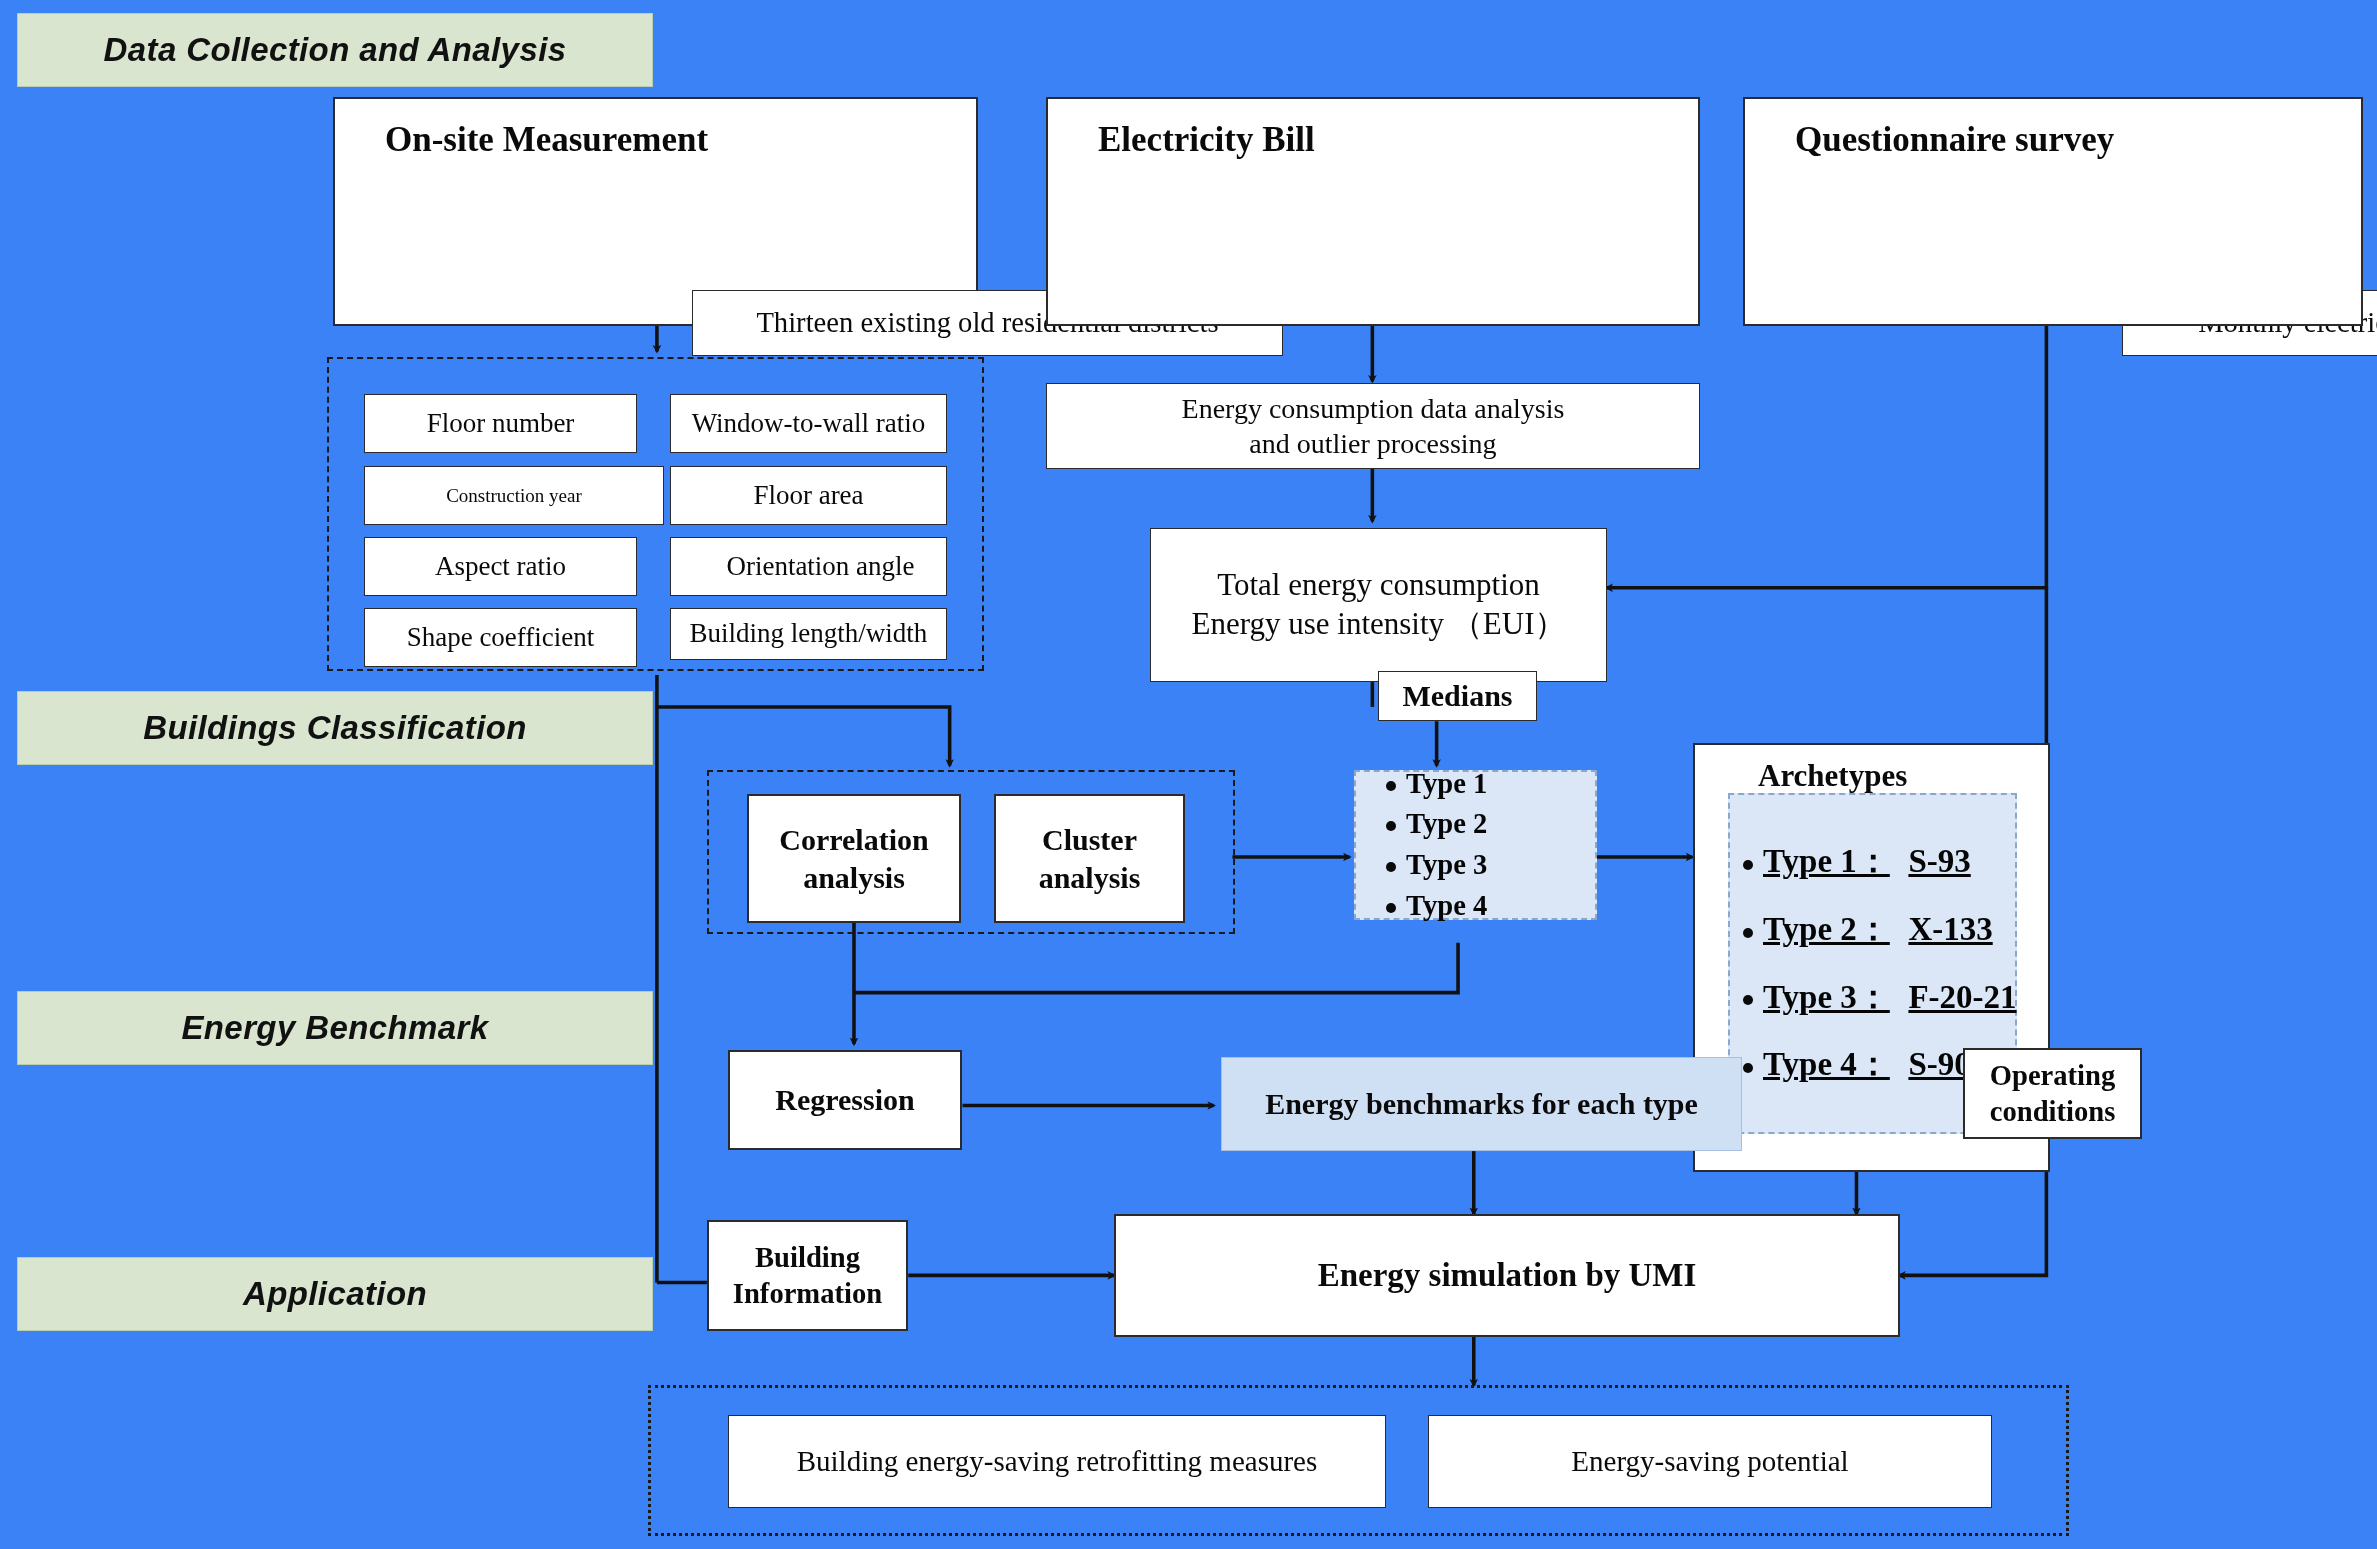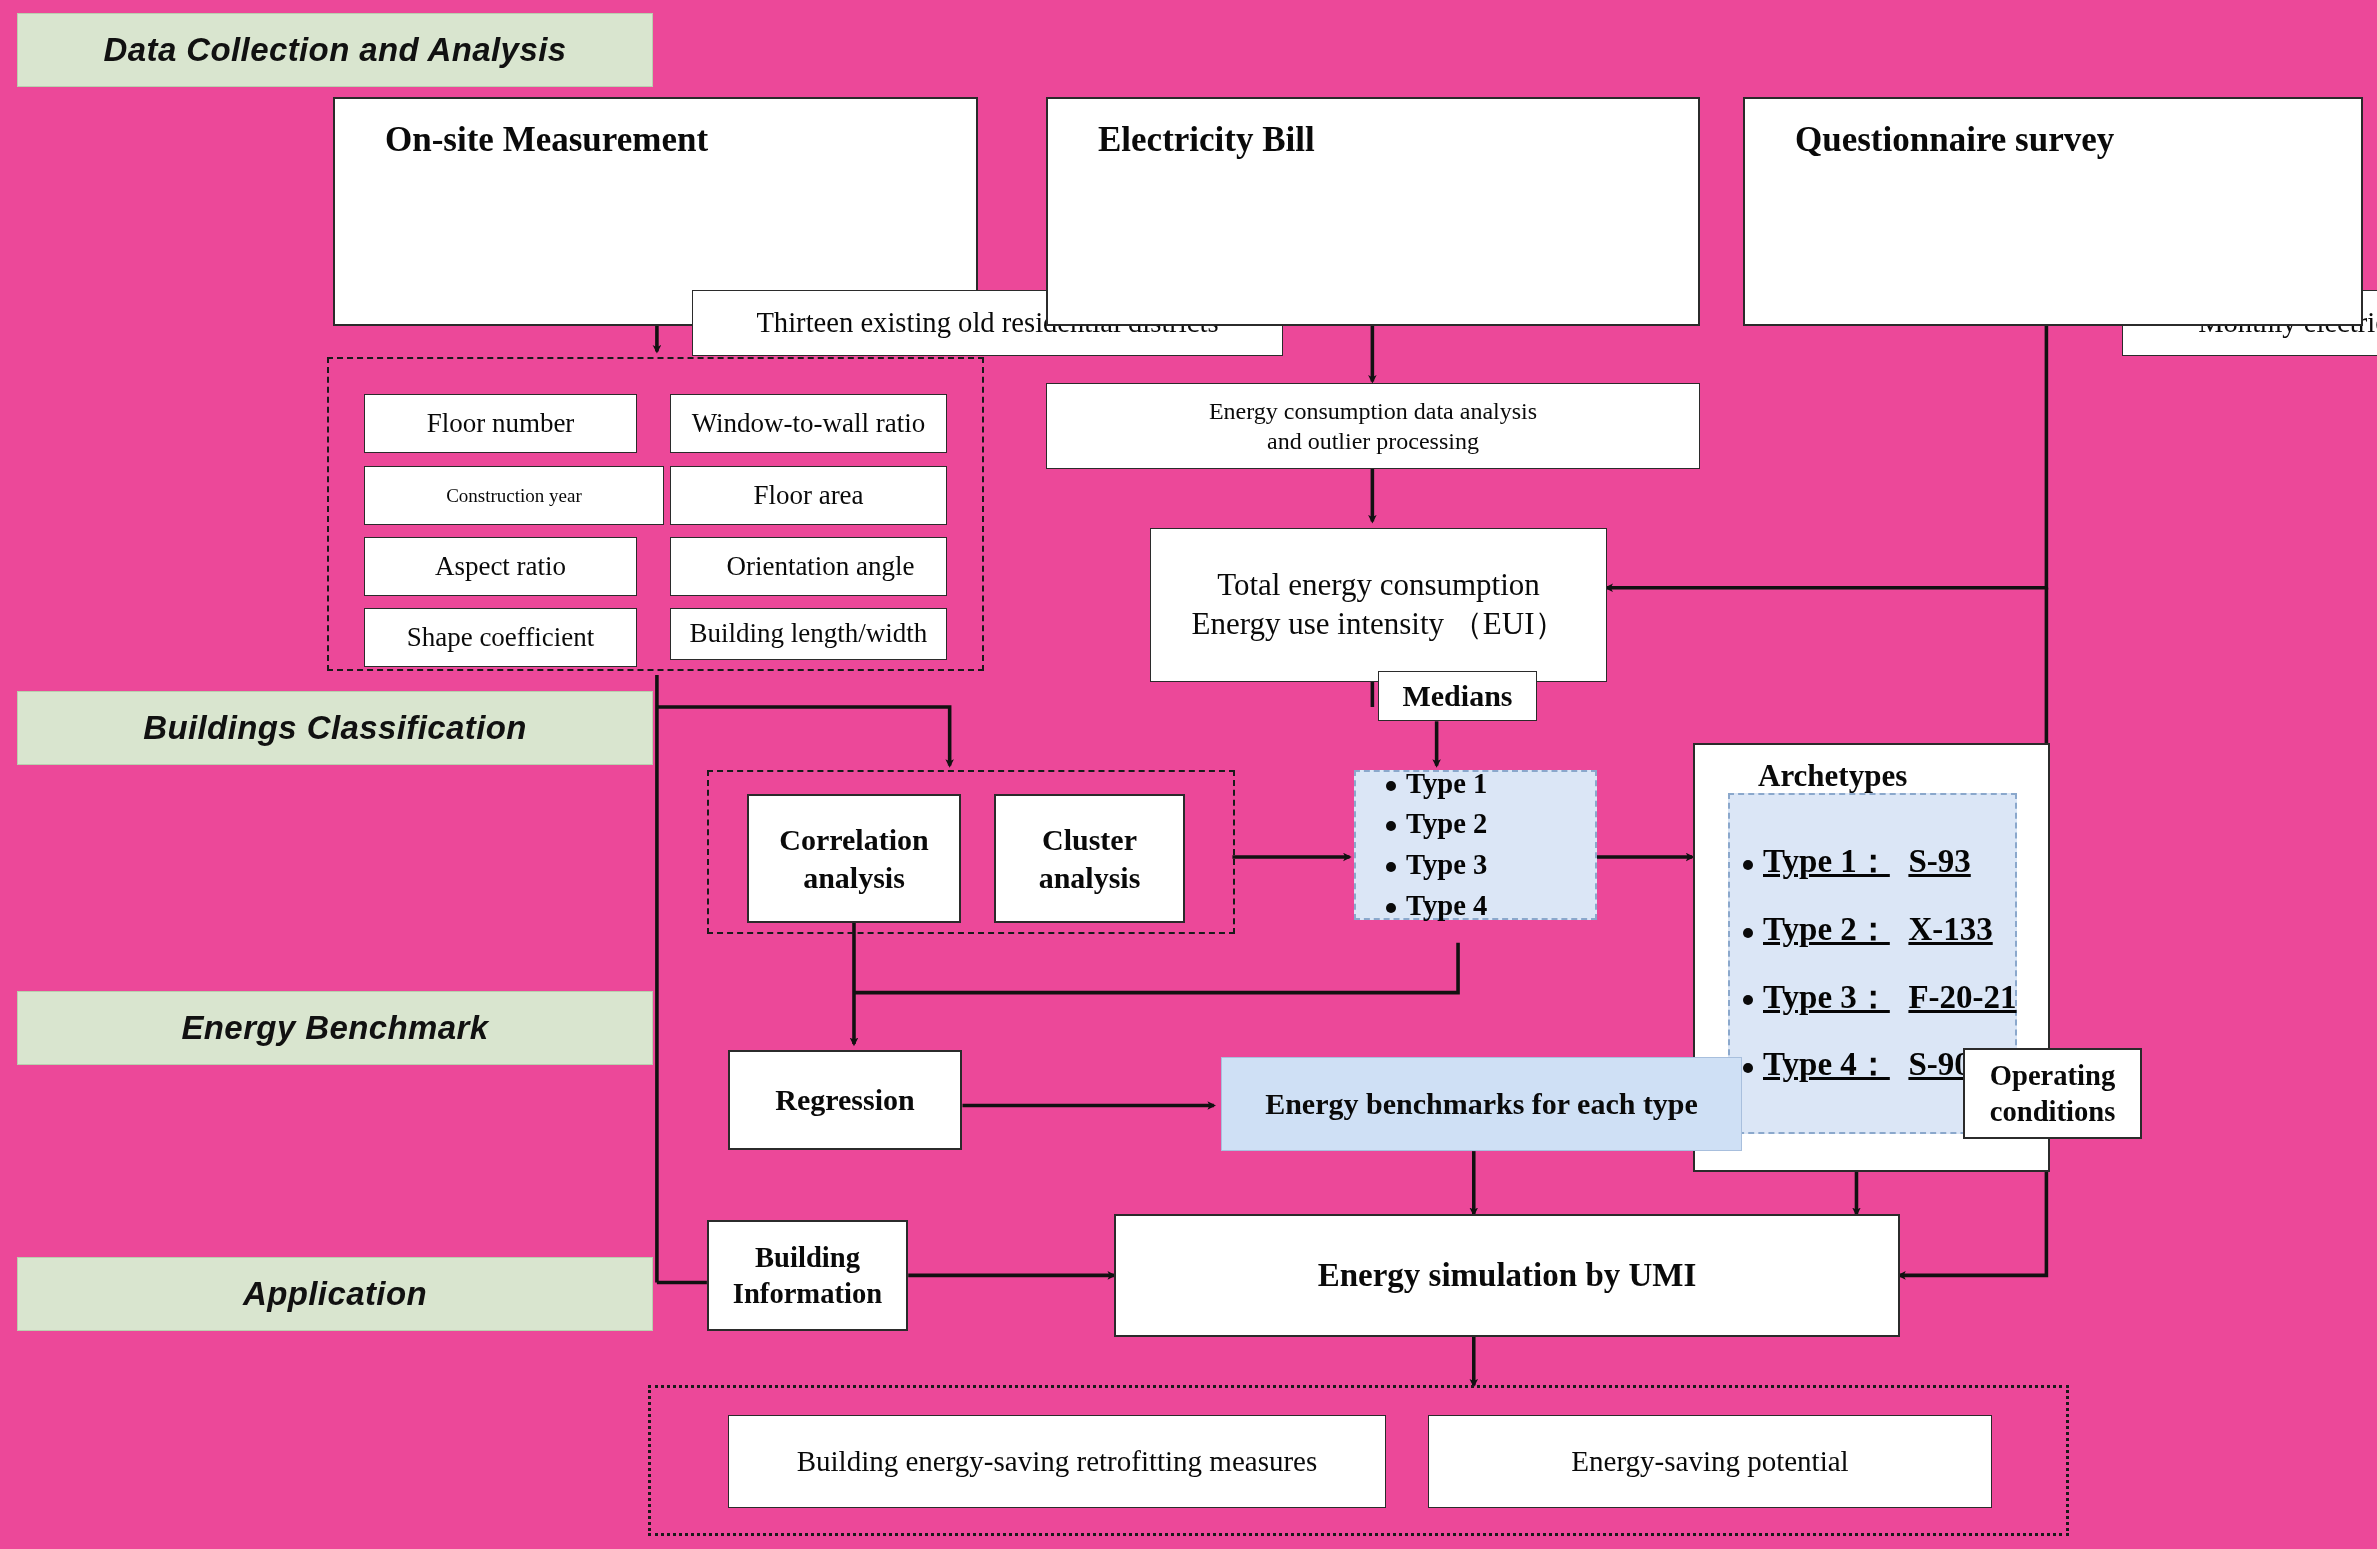--- a/index.html
+++ b/index.html
@@ -2,21 +2,21 @@
 <html style="font-size:11.4px"><head>
 <meta charset="utf-8">
 <title>Research Framework Flowchart</title>
 <style>
   html,body{margin:0;padding:0;background:#ffffff;}
   body{font-family:"Liberation Serif",serif;}
   #root{
     position:relative;
     width:2377px;
     height:1549px;
-    background:#ec4899;
+    background:#3b82f6;
     overflow:hidden;
   }
   .abs{position:absolute;box-sizing:border-box;}
 
   
   .stage{
     background:#d9e5cf;
     border:1.4px solid #b9cfae;
     display:flex;align-items:center;justify-content:center;
     font-family:"Liberation Sans",sans-serif;
@@ -207,21 +207,21 @@
     <span>Orientation angle</span>
   </div>
 
   <div class="abs box thin" style="left:364px;top:608px;width:273px;height:59px;font-size:27px;">
     <span>Shape coefficient</span>
   </div>
   <div class="abs box thin" style="left:670px;top:608px;width:277px;height:52px;font-size:27px;">
     <span>Building length/width</span>
   </div>
 
-  <div class="abs box thin" style="left:1046px;top:383px;width:654px;height:86px;font-size:24px;white-space:pre-line;">
+  <div class="abs box thin" style="left:1046px;top:383px;width:654px;height:86px;font-size:28px;white-space:pre-line;">
     <span>Energy consumption data analysis
 and outlier processing</span>
   </div>
 
   <div class="abs box thin" style="left:1150px;top:528px;width:457px;height:154px;font-size:31px;flex-direction:column;">
     <span>Total energy consumption</span>
     <span>Energy use intensity （EUI）</span>
   </div>
 
   <div class="abs box thin bold" style="left:1378px;top:671px;width:159px;height:50px;font-size:30px;">

